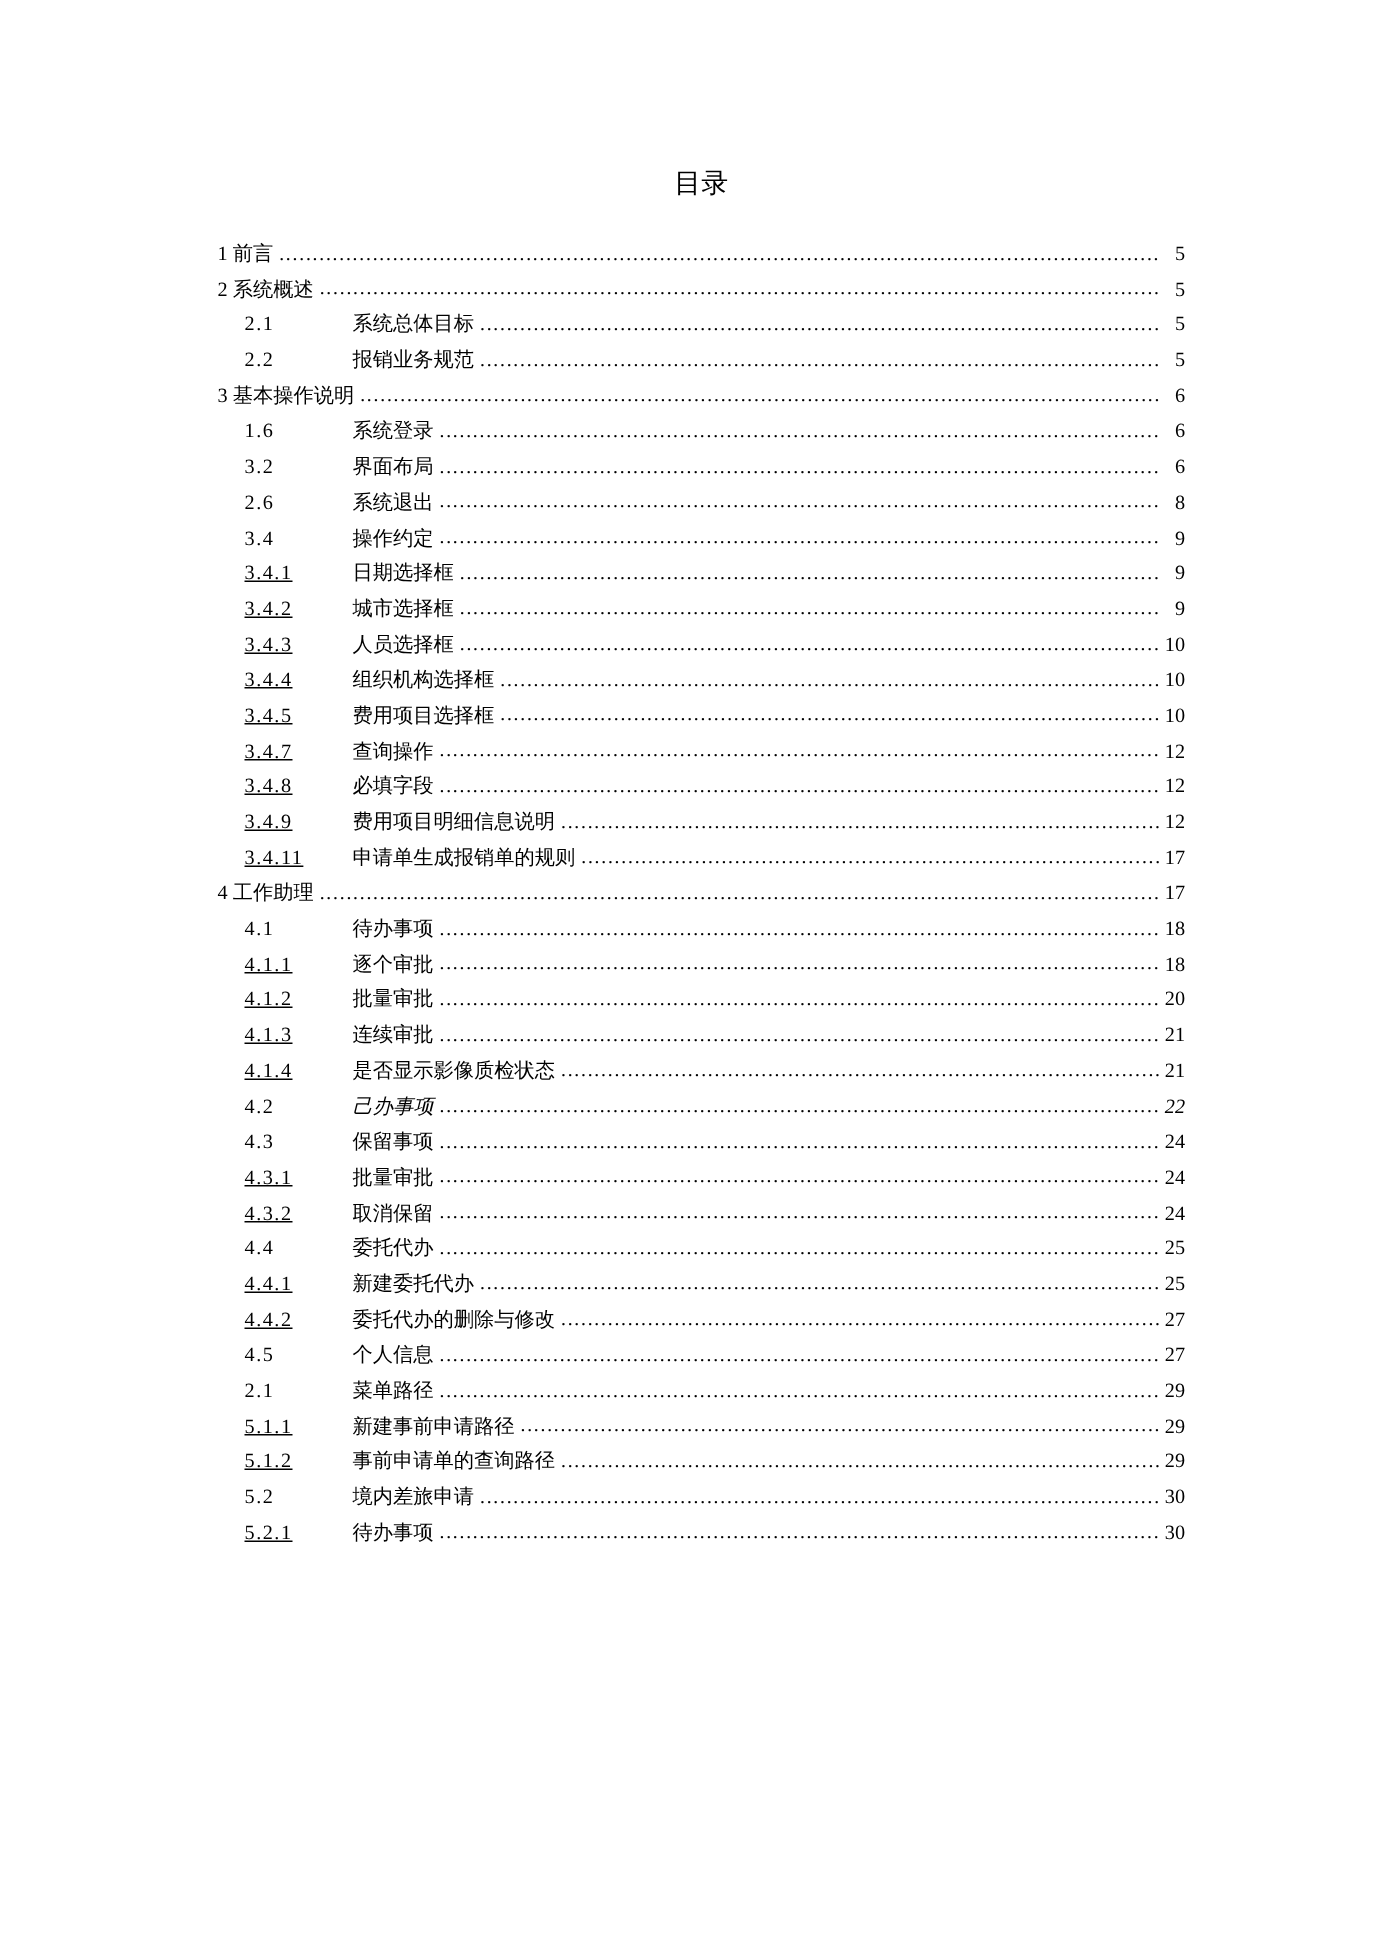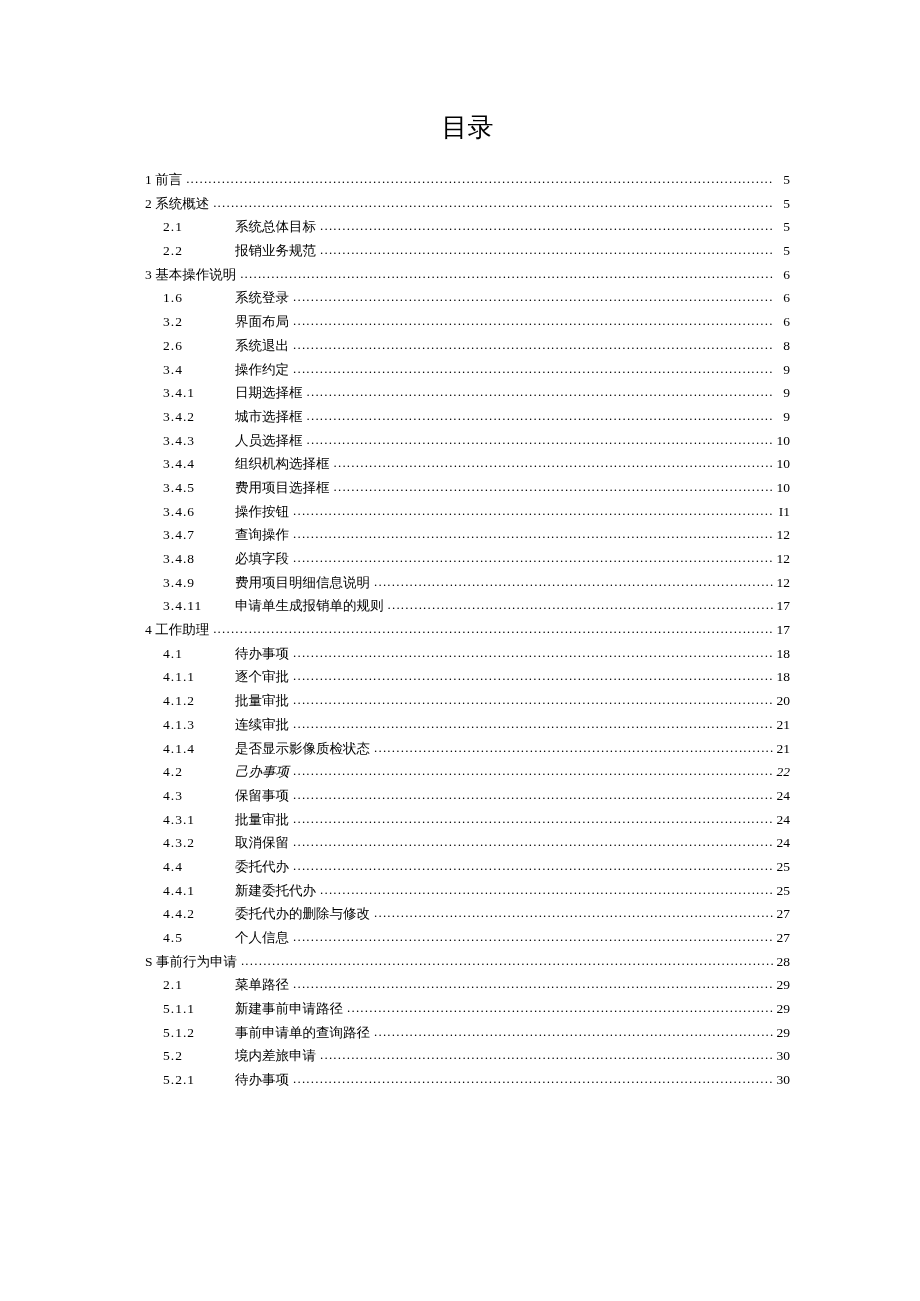--- a/index.html
+++ b/index.html
@@ -10,51 +10,52 @@
     body {
       background: #ffffff;
       font-family: "SimSun", "宋体", serif;
       width: 920px;
       height: 1301px;
       padding: 110px 130px 90px 145px;
       color: #000;
     }
     .title {
       text-align: center;
-      font-size: 26px;
+      font-size: 18px;
       font-weight: normal;
       margin-bottom: 28px;
       font-family: "SimSun", "宋体", serif;
     }
     .toc-list {
       font-size: 13.5px;
       line-height: 1;
     }
     .toc-row {
       display: flex;
-      align-items: flex-start;
+      align-items: flex-end;
       margin-bottom: 10.2px;
       white-space: nowrap;
     }
     .toc-row.level-1 {
       padding-left: 18px;
     }
     .toc-row.level-2 {
       padding-left: 18px;
     }
     .toc-num {
       display: inline-block;
       min-width: 72px;
       letter-spacing: 1px;
     }
     .toc-row.level-1 .toc-num {
       min-width: 72px;
     }
     .toc-row.level-2 .toc-num {
       min-width: 72px;
+      text-decoration: underline;
     }
     .toc-label {
       display: inline-block;
       padding-right: 4px;
     }
     .toc-dots {
       flex: 1;
       overflow: hidden;
       letter-spacing: 2px;
       color: #000;
@@ -160,26 +161,20 @@
       <span class="toc-dots"></span>
       <span class="toc-page">10</span>
     </div>
     <div class="toc-row level-2">
       <span class="toc-num">3.4.5</span>
       <span class="toc-label">费用项目选择框</span>
       <span class="toc-dots"></span>
       <span class="toc-page">10</span>
     </div>
     <div class="toc-row level-2">
-      <span class="toc-num">3.4.6</span>
-      <span class="toc-label">操作按钮</span>
-      <span class="toc-dots"></span>
-      <span class="toc-page">I1</span>
-    </div>
-    <div class="toc-row level-2">
       <span class="toc-num">3.4.7</span>
       <span class="toc-label">查询操作</span>
       <span class="toc-dots"></span>
       <span class="toc-page">12</span>
     </div>
     <div class="toc-row level-2">
       <span class="toc-num">3.4.8</span>
       <span class="toc-label">必填字段</span>
       <span class="toc-dots"></span>
       <span class="toc-page">12</span>
@@ -272,25 +267,20 @@
       <span class="toc-label">委托代办的删除与修改</span>
       <span class="toc-dots"></span>
       <span class="toc-page">27</span>
     </div>
     <div class="toc-row level-1">
       <span class="toc-num">4.5</span>
       <span class="toc-label">个人信息</span>
       <span class="toc-dots"></span>
       <span class="toc-page">27</span>
     </div>
-    <div class="toc-row level-0">
-      <span class="toc-label">S 事前行为申请</span>
-      <span class="toc-dots"></span>
-      <span class="toc-page">28</span>
-    </div>
     <div class="toc-row level-1">
       <span class="toc-num">2.1</span>
       <span class="toc-label">菜单路径</span>
       <span class="toc-dots"></span>
       <span class="toc-page">29</span>
     </div>
     <div class="toc-row level-2">
       <span class="toc-num">5.1.1</span>
       <span class="toc-label">新建事前申请路径</span>
       <span class="toc-dots"></span>

